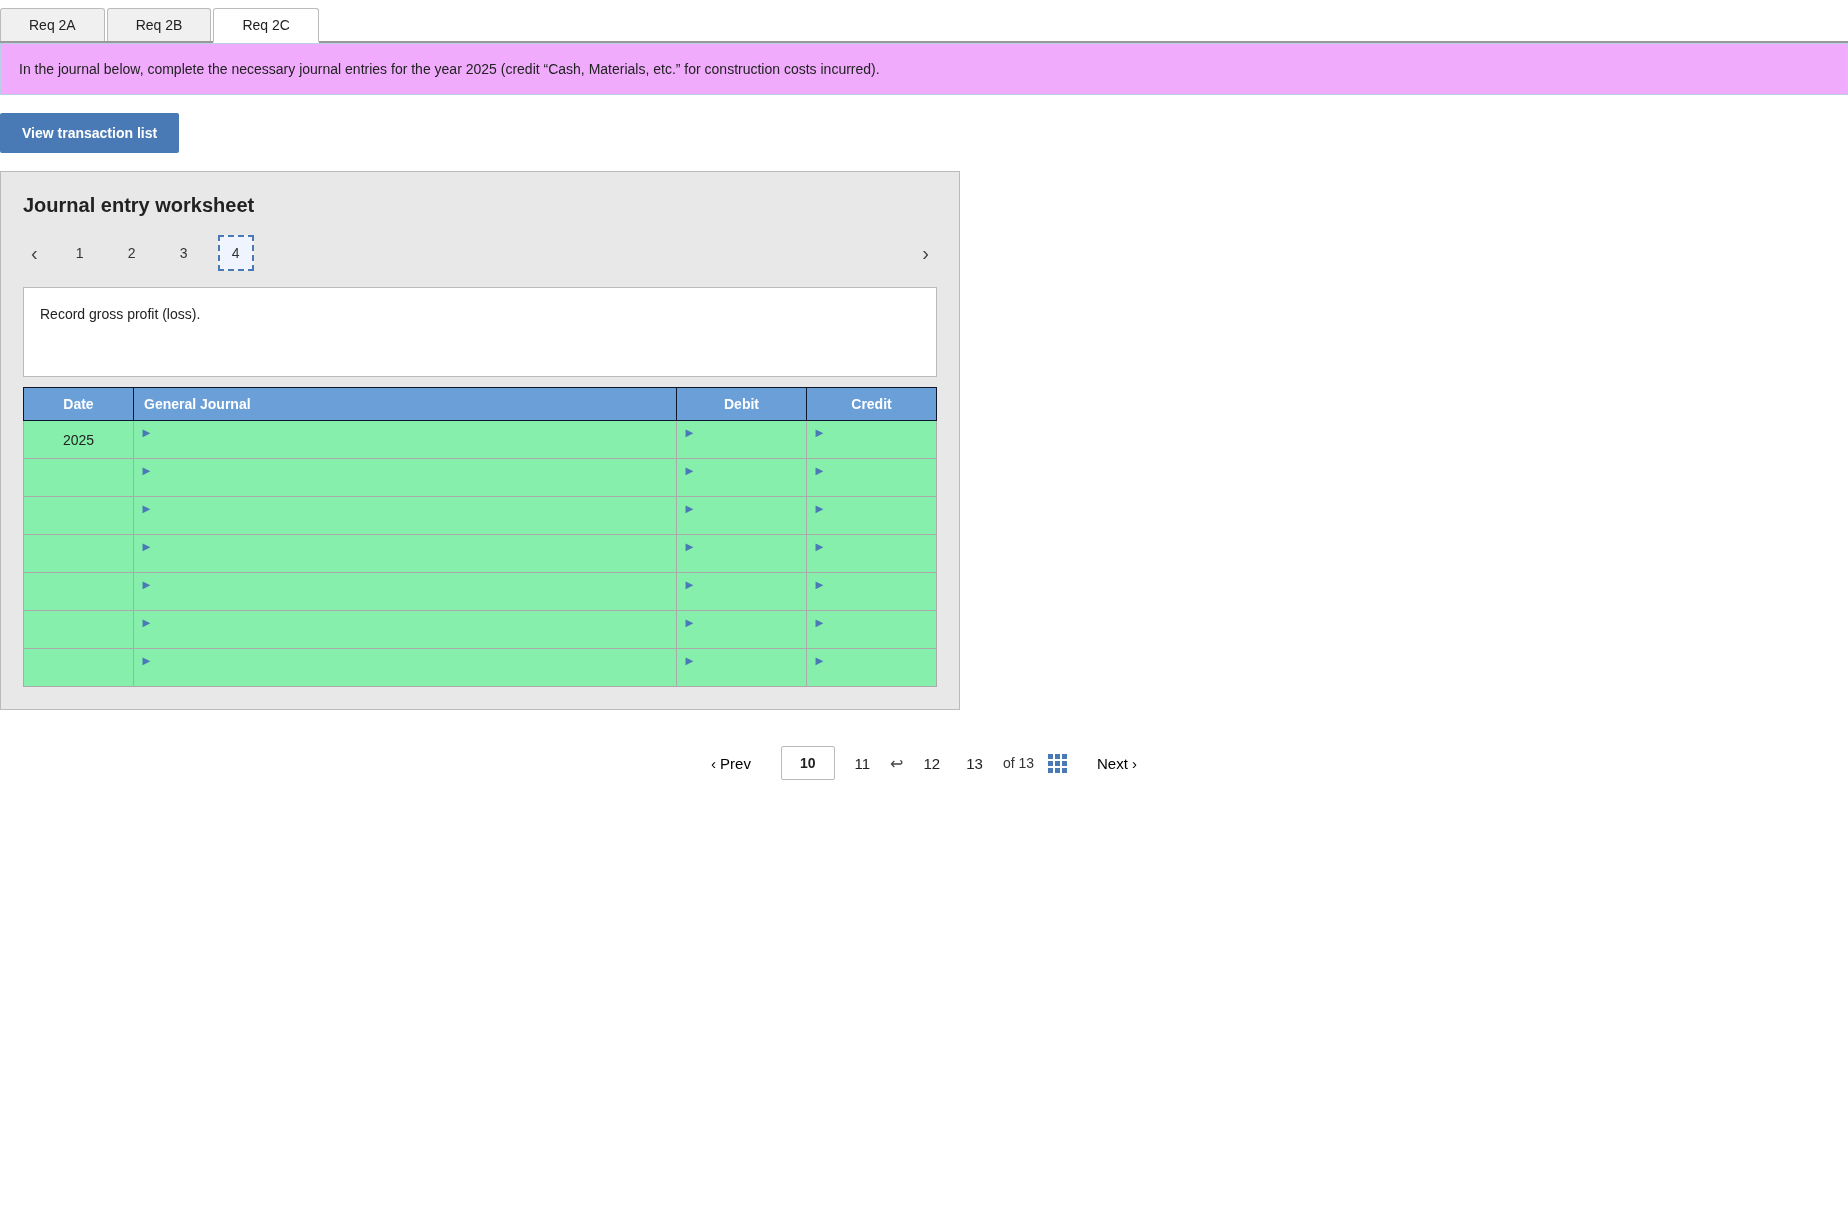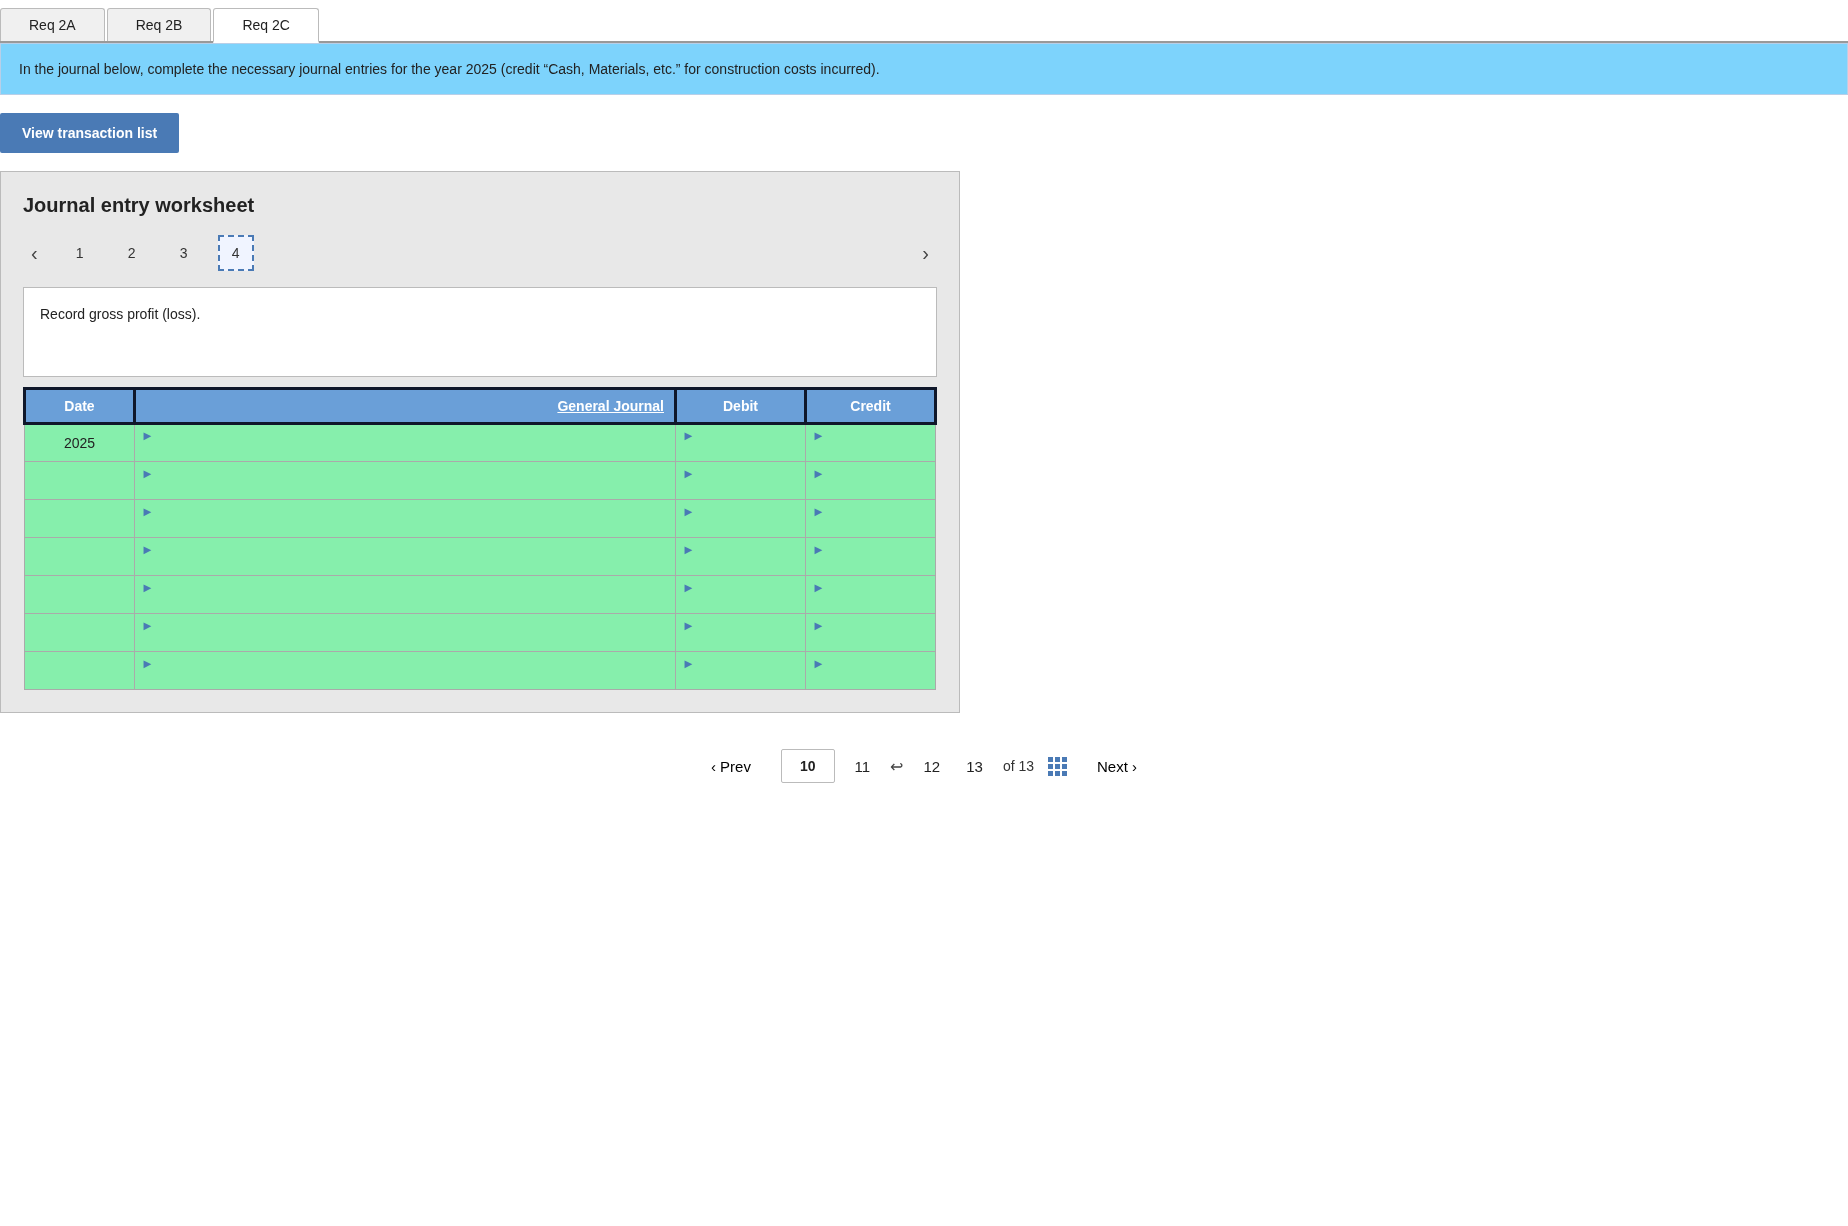--- a/index.html
+++ b/index.html
@@ -29,21 +29,21 @@
     }
     .tab.active {
       background: #fff;
       border-bottom: 2px solid #fff;
       margin-bottom: -2px;
       font-weight: normal;
     }
 
     
     .instruction-box {
-      background: #7dd3fc;
+      background: #f0abfc;
       border: 1px solid #b8cfe8;
       padding: 14px 18px;
       margin: 0;
       font-size: 14px;
       line-height: 1.6;
     }
     .instruction-box .note-red {
       color: #c00;
       font-style: normal;
     }
@@ -128,31 +128,30 @@
     
     .journal-table {
       width: 100%;
       border-collapse: collapse;
       font-size: 14px;
     }
     .journal-table thead tr th {
       background: #6a9fd8;
       color: #fff;
       font-weight: bold;
-      border: 3px solid #0f172a;
+      border: 1px solid #0f172a;
       padding: 8px 10px;
       text-align: center;
     }
     .journal-table thead tr th:first-child {
       width: 110px;
       text-align: center;
     }
     .journal-table thead tr th:nth-child(2) {
-      text-align: right;
-      text-decoration: underline;
+      text-align: left;
     }
     .journal-table thead tr th:nth-child(3),
     .journal-table thead tr th:nth-child(4) {
       width: 130px;
       text-align: center;
     }
     .journal-table tbody tr td {
       border: 1px solid #aaa;
       height: 38px;
       padding: 0 6px;

